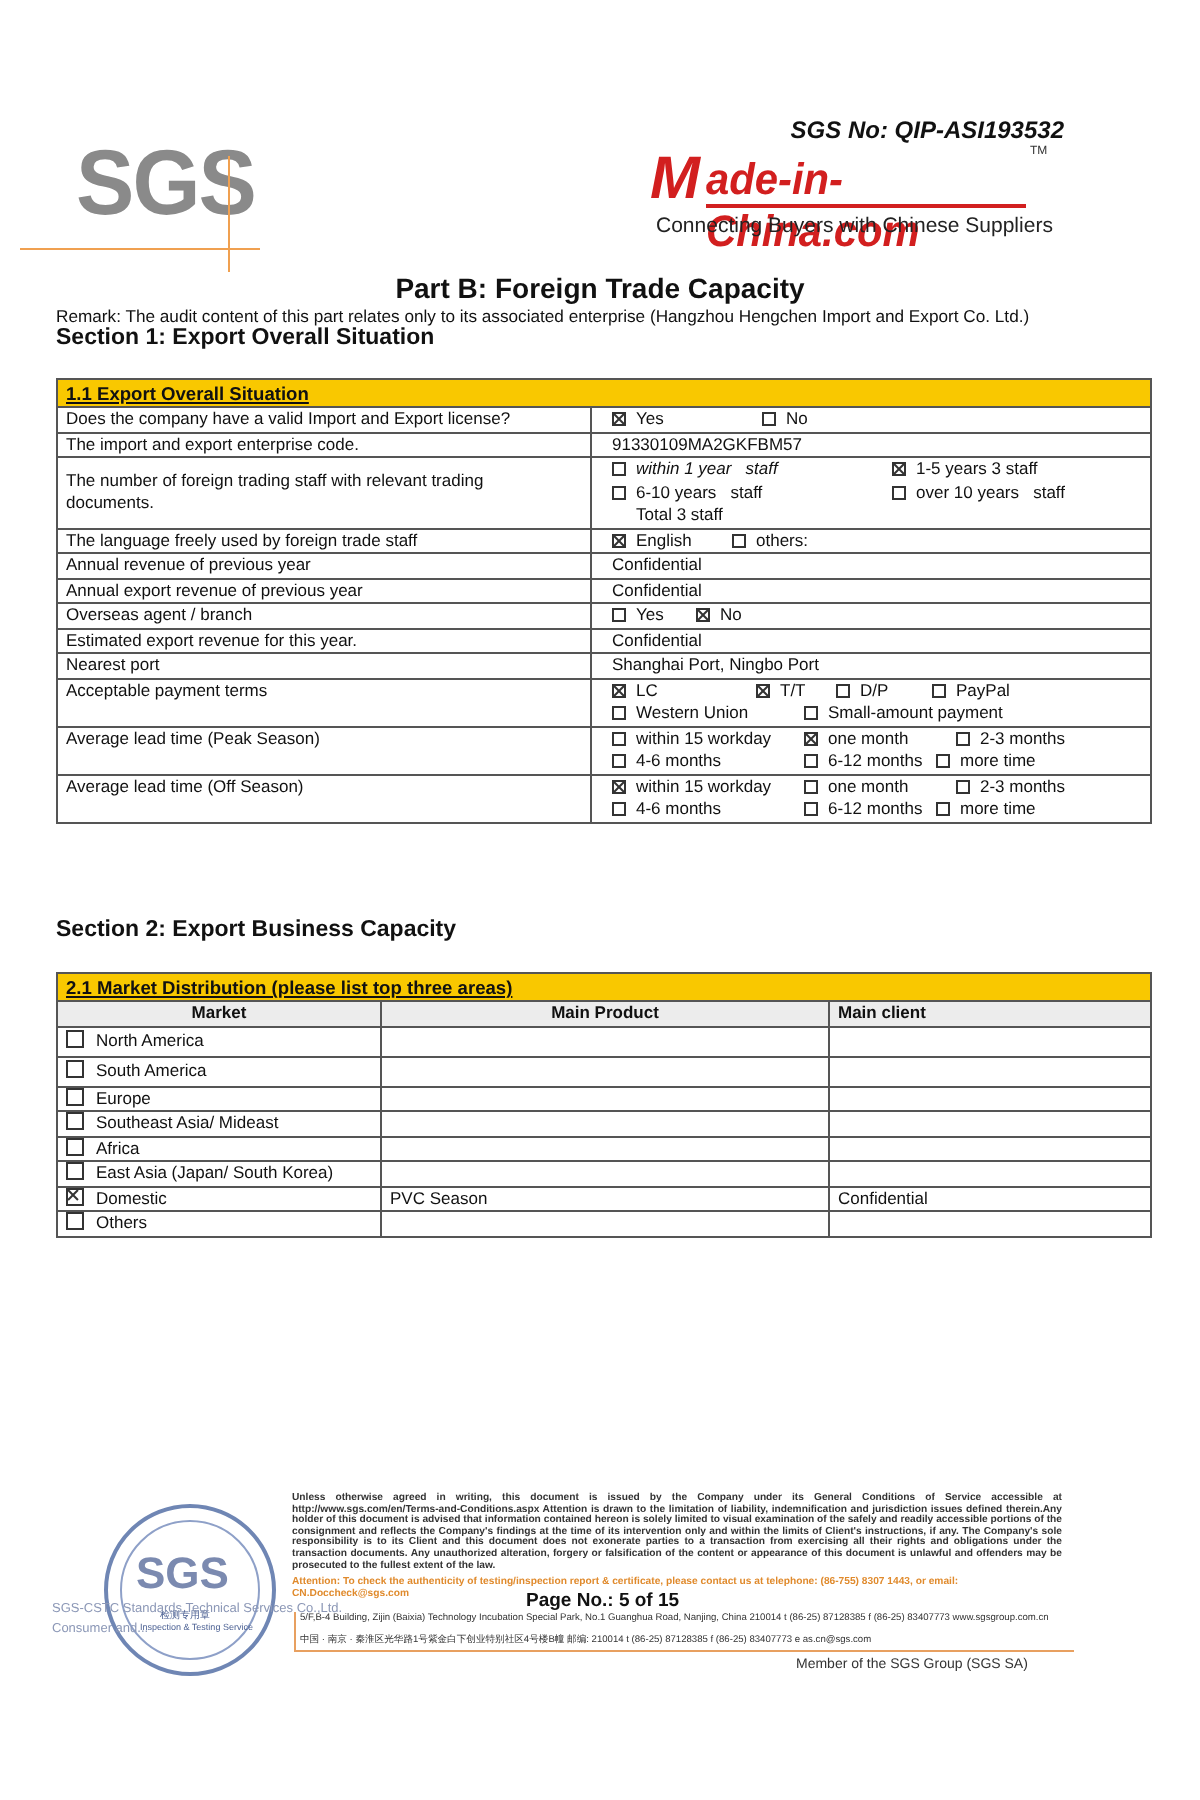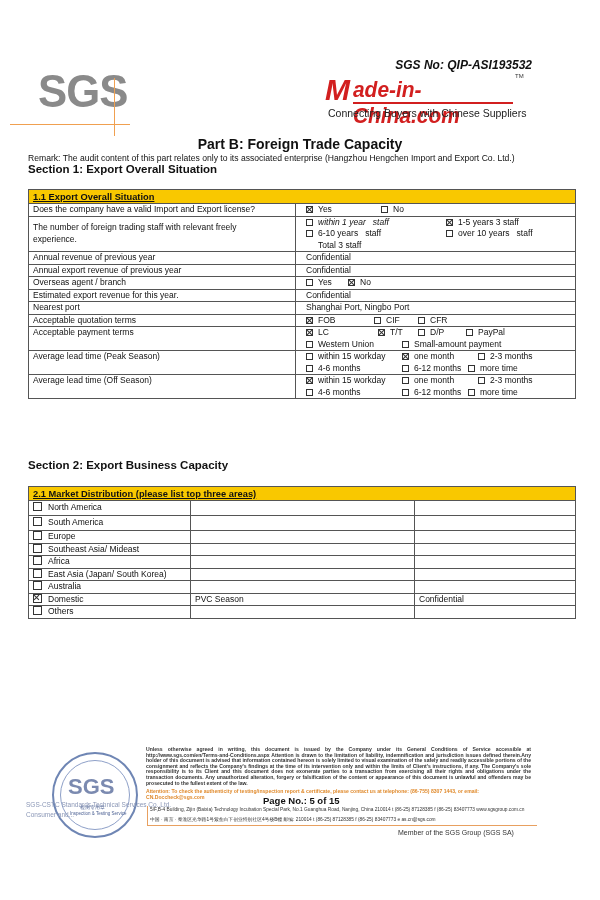--- a/index.html
+++ b/index.html
@@ -93,35 +93,48 @@
     <tbody id="s1-body">
       <tr style="height: 12px;">
         <td>Does the company have a valid Import and Export license?</td>
         <td style="padding-left: 10px;">
           <span class="line" style="position: relative; height: 11.5px;">
             <span class="opt" style="position: absolute; left: 0px;"><span class="cb checked"></span><span style="white-space: pre;">Yes</span></span>
             <span class="opt" style="position: absolute; left: 75px;"><span class="cb"></span><span style="white-space: pre;">No</span></span>
           </span>
         </td>
       </tr>
+      <tr style="height: 12px;">
+        <td>The import and export enterprise code.</td>
+        <td style="padding-left: 10px;">91330109MA2GKFBM57</td>
+      </tr>
       <tr style="height: 35px;">
-        <td style="vertical-align: middle; padding-right: 20px;">The number of foreign trading staff with relevant freely experience.</td>
+        <td style="vertical-align: middle; padding-right: 20px;">The number of foreign trading staff with relevant trading documents.</td>
         <td style="padding-left: 10px;">
           <span class="line" style="position: relative; height: 11.5px;">
             <span class="opt" style="position: absolute; left: 0px;"><span class="cb"></span><span style="white-space: pre; font-style: italic;">within 1 year   staff</span></span>
             <span class="opt" style="position: absolute; left: 140px;"><span class="cb checked"></span><span style="white-space: pre;">1-5 years 3 staff</span></span>
           </span>
           <span class="line" style="position: relative; height: 11.5px;">
             <span class="opt" style="position: absolute; left: 0px;"><span class="cb"></span><span style="white-space: pre;">6-10 years   staff</span></span>
             <span class="opt" style="position: absolute; left: 140px;"><span class="cb"></span><span style="white-space: pre;">over 10 years   staff</span></span>
           </span>
           <span class="line" style="padding-left: 12px;">Total 3 staff</span>
         </td>
       </tr>
       <tr style="height: 12px;">
+        <td>The language freely used by foreign trade staff</td>
+        <td style="padding-left: 10px;">
+          <span class="line" style="position: relative; height: 11.5px;">
+            <span class="opt" style="position: absolute; left: 0px;"><span class="cb checked"></span><span style="white-space: pre;">English</span></span>
+            <span class="opt" style="position: absolute; left: 60px;"><span class="cb"></span><span style="white-space: pre;">others:</span></span>
+          </span>
+        </td>
+      </tr>
+      <tr style="height: 12px;">
         <td>Annual revenue of previous year</td>
         <td style="padding-left: 10px;">Confidential</td>
       </tr>
       <tr style="height: 12px;">
         <td>Annual export revenue of previous year</td>
         <td style="padding-left: 10px;">Confidential</td>
       </tr>
       <tr style="height: 12px;">
         <td>Overseas agent / branch</td>
         <td style="padding-left: 10px;">
@@ -131,30 +144,20 @@
           </span>
         </td>
       </tr>
       <tr style="height: 12px;">
         <td>Estimated export revenue for this year.</td>
         <td style="padding-left: 10px;">Confidential</td>
       </tr>
       <tr style="height: 12px;">
         <td>Nearest port</td>
         <td style="padding-left: 10px;">Shanghai Port, Ningbo Port</td>
-      </tr>
-      <tr style="height: 12px;">
-        <td>Acceptable quotation terms</td>
-        <td style="padding-left: 10px;">
-          <span class="line" style="position: relative; height: 11.5px;">
-            <span class="opt" style="position: absolute; left: 0px;"><span class="cb checked"></span><span style="white-space: pre;">FOB</span></span>
-            <span class="opt" style="position: absolute; left: 68px;"><span class="cb"></span><span style="white-space: pre;">CIF</span></span>
-            <span class="opt" style="position: absolute; left: 112px;"><span class="cb"></span><span style="white-space: pre;">CFR</span></span>
-          </span>
-        </td>
       </tr>
       <tr style="height: 23px;">
         <td>Acceptable payment terms</td>
         <td style="padding-left: 10px;">
           <span class="line" style="position: relative; height: 11.5px;">
             <span class="opt" style="position: absolute; left: 0px;"><span class="cb checked"></span><span style="white-space: pre;">LC</span></span>
             <span class="opt" style="position: absolute; left: 72px;"><span class="cb checked"></span><span style="white-space: pre;">T/T</span></span>
             <span class="opt" style="position: absolute; left: 112px;"><span class="cb"></span><span style="white-space: pre;">D/P</span></span>
             <span class="opt" style="position: absolute; left: 160px;"><span class="cb"></span><span style="white-space: pre;">PayPal</span></span>
           </span>
@@ -202,20 +205,25 @@
 <table class="grid market" style="top:486px">
   <colgroup>
       <col style="width:162px">
       <col style="width:224px">
       <col>
     </colgroup>
   <tbody>
       <tr class="bar">
         <td colspan="3">2.1 Market Distribution (please list top three areas)</td>
       </tr>
+  <tr>
+    <th>Market</th>
+    <th>Main Product</th>
+    <th class="left">Main client</th>
+  </tr>
   </tbody>
     <tbody id="s2-body">
       <tr style="height: 15px;">
         <td style="vertical-align: middle;"><span class="cb" style="width: 9px; height: 9px; margin-right: 6px;"></span><span>North America</span></td>
         <td style="vertical-align: middle;"></td>
         <td style="vertical-align: middle;"></td>
       </tr>
       <tr style="height: 15px;">
         <td style="vertical-align: middle;"><span class="cb" style="width: 9px; height: 9px; margin-right: 6px;"></span><span>South America</span></td>
         <td style="vertical-align: middle;"></td>
@@ -231,25 +239,20 @@
         <td style="vertical-align: middle;"></td>
         <td style="vertical-align: middle;"></td>
       </tr>
       <tr style="height: 12px;">
         <td style="vertical-align: middle;"><span class="cb" style="width: 9px; height: 9px; margin-right: 6px;"></span><span>Africa</span></td>
         <td style="vertical-align: middle;"></td>
         <td style="vertical-align: middle;"></td>
       </tr>
       <tr style="height: 12px;">
         <td style="vertical-align: middle; margin-left: 38px;"><span class="cb" style="width: 9px; height: 9px; margin-right: 6px;"></span><span>East Asia (Japan/ South Korea)</span></td>
-        <td style="vertical-align: middle;"></td>
-        <td style="vertical-align: middle;"></td>
-      </tr>
-      <tr style="height: 12px;">
-        <td style="vertical-align: middle;"><span class="cb" style="width: 9px; height: 9px; margin-right: 6px;"></span><span>Australia</span></td>
         <td style="vertical-align: middle;"></td>
         <td style="vertical-align: middle;"></td>
       </tr>
       <tr style="height: 12px;">
         <td style="vertical-align: middle;"><span class="cb checked" style="width: 9px; height: 9px; margin-right: 6px;"></span><span>Domestic</span></td>
         <td style="vertical-align: middle;">PVC Season</td>
         <td style="vertical-align: middle;">Confidential</td>
       </tr>
       <tr style="height: 12px;">
         <td style="vertical-align: middle;"><span class="cb" style="width: 9px; height: 9px; margin-right: 6px;"></span><span>Others</span></td>

